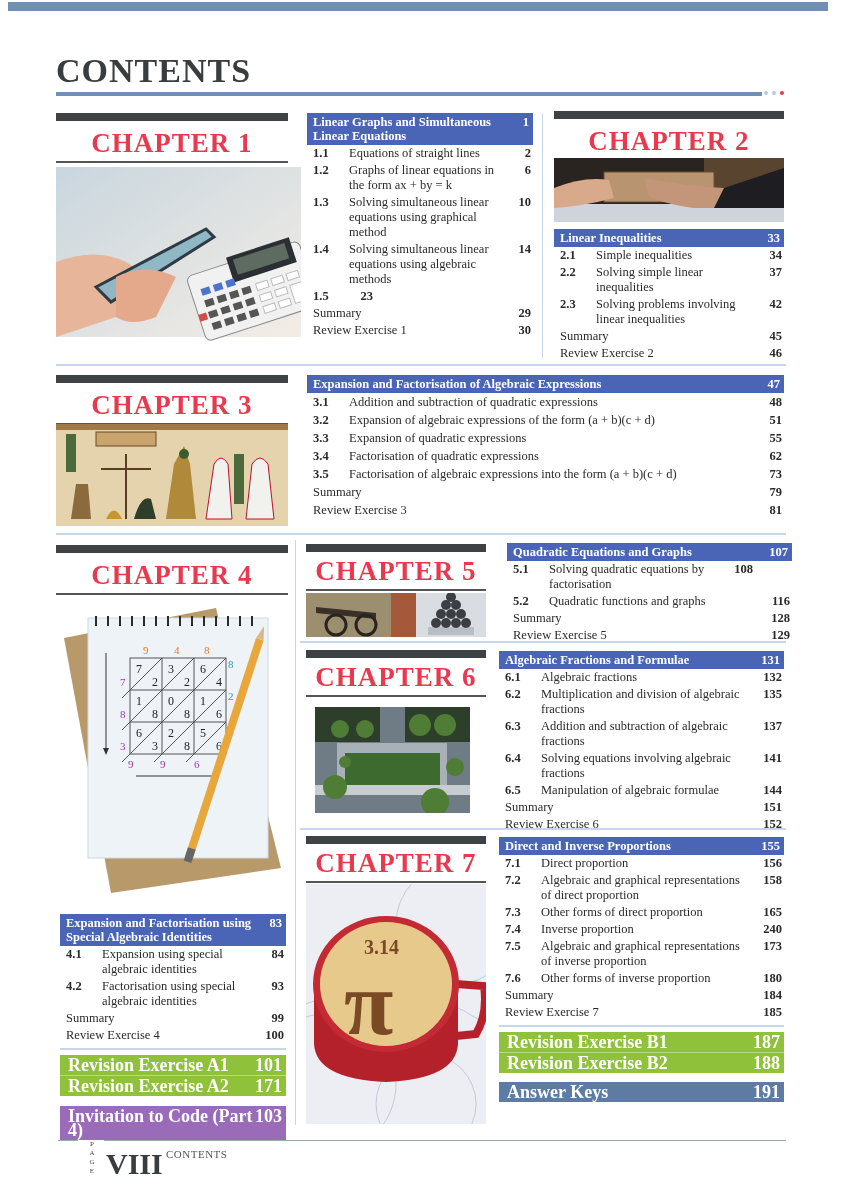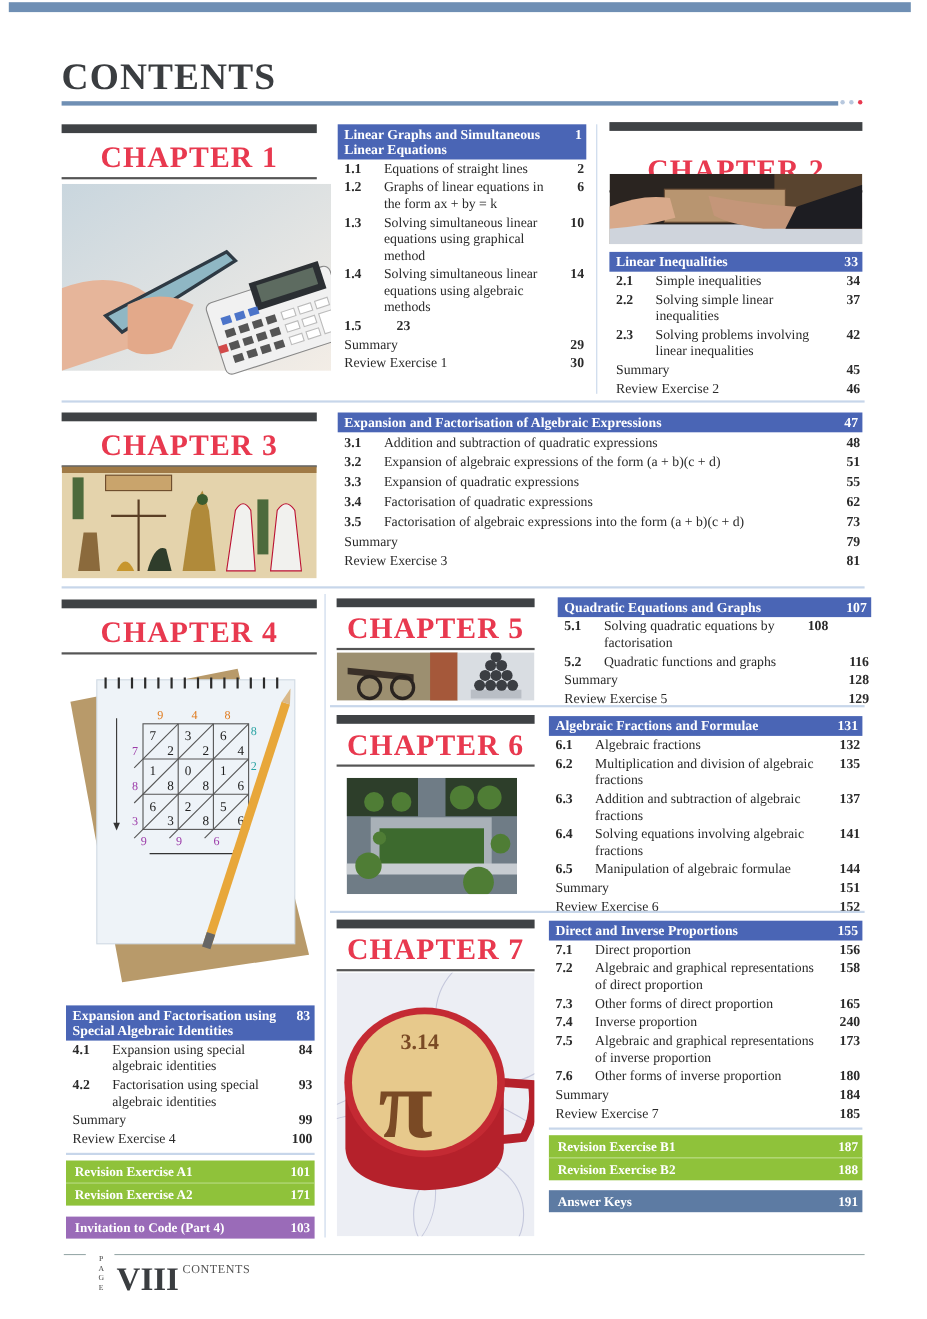--- a/index.html
+++ b/index.html
@@ -21,21 +21,21 @@
   .img { position: absolute; overflow: hidden; }
 
   .toc { position: absolute; font-size: 12.5px; line-height: 15px; }
   .toc-head { background: #4a65b5; color: #fff; font-weight: bold; display: flex; justify-content: space-between; padding: 2px 4px 2px 6px; font-size: 12.5px; line-height: 14px; }
   .toc-row { display: flex; padding: 1px 2px 1px 6px; }
   .toc-num { width: 36px; font-weight: bold; flex: none; }
   .toc-text { flex: 1; padding-right: 6px; }
   .toc-page { font-weight: bold; text-align: right; flex: none; min-width: 24px; }
   .toc-plain { display: flex; justify-content: space-between; padding: 1px 2px 1px 6px; }
 
-  .band { display: flex; justify-content: space-between; color: #fff; font-weight: bold; padding: 3px 4px 3px 8px; font-size: 12px; line-height: 14px; }
+  .band { display: flex; justify-content: space-between; color: #fff; font-weight: bold; padding: 3px 4px 3px 8px; font-size: 18px; line-height: 14px; }
   .band.green { background: #8fc23a; }
   .band.purple { background: #9a6bb8; }
   .band.slate { background: #5d7ba3; }
 
   .hsep { position: absolute; height: 2px; background: #c7d6ea; }
   .vsep { position: absolute; width: 1px; background: #c7d6ea; }
 
   .footer-line { position: absolute; top: 1140px; height: 1px; background: #9aa; }
   .footer-page-letters { position: absolute; left: 88px; top: 1140px; font-size: 7px; line-height: 9px; color: #444; text-align: center; width: 8px; }
   .footer-num { position: absolute; left: 106px; top: 1147px; font-size: 30px; font-weight: bold; color: #3a3d40; }
@@ -142,21 +142,21 @@
   <div class="toc-plain">
       <span>Review Exercise 1</span>
       <span class="toc-page">30</span>
     </div>
 </div>
 
 <div class="vsep" style="left:542px; top:113px; height:245px;"></div>
 
 <div class="ch-block" style="left:554px; top:111px; width:230px;">
   <div class="ch-dark"></div>
-  <div class="ch-title" style="margin-top:20px;">CHAPTER 2</div>
+  <div class="ch-title" style="margin-top:6px;">CHAPTER 2</div>
   <div class="ch-rule" style="margin-top:2px;"></div>
 </div>
 <div class="img" style="left:554px; top:158px; width:230px; height:64px;">
   <svg width="230" height="64" viewBox="0 0 230 64">
     <rect width="230" height="64" fill="#2a2420"></rect>
     <rect x="150" y="0" width="80" height="40" fill="#7a5a3a" opacity="0.6"></rect>
     <rect x="0" y="46" width="230" height="18" fill="#cfd4dc"></rect>
     <rect x="50" y="14" width="110" height="30" fill="#b89570" stroke="#6a4e36"></rect>
     <path d="M0 30 Q30 18 55 22 L60 40 Q30 48 0 50 Z" fill="#d8a98a"></path>
     <path d="M90 20 Q130 28 170 30 L230 26 L230 50 L140 50 Q110 46 95 38 Z" fill="#c49679"></path>

